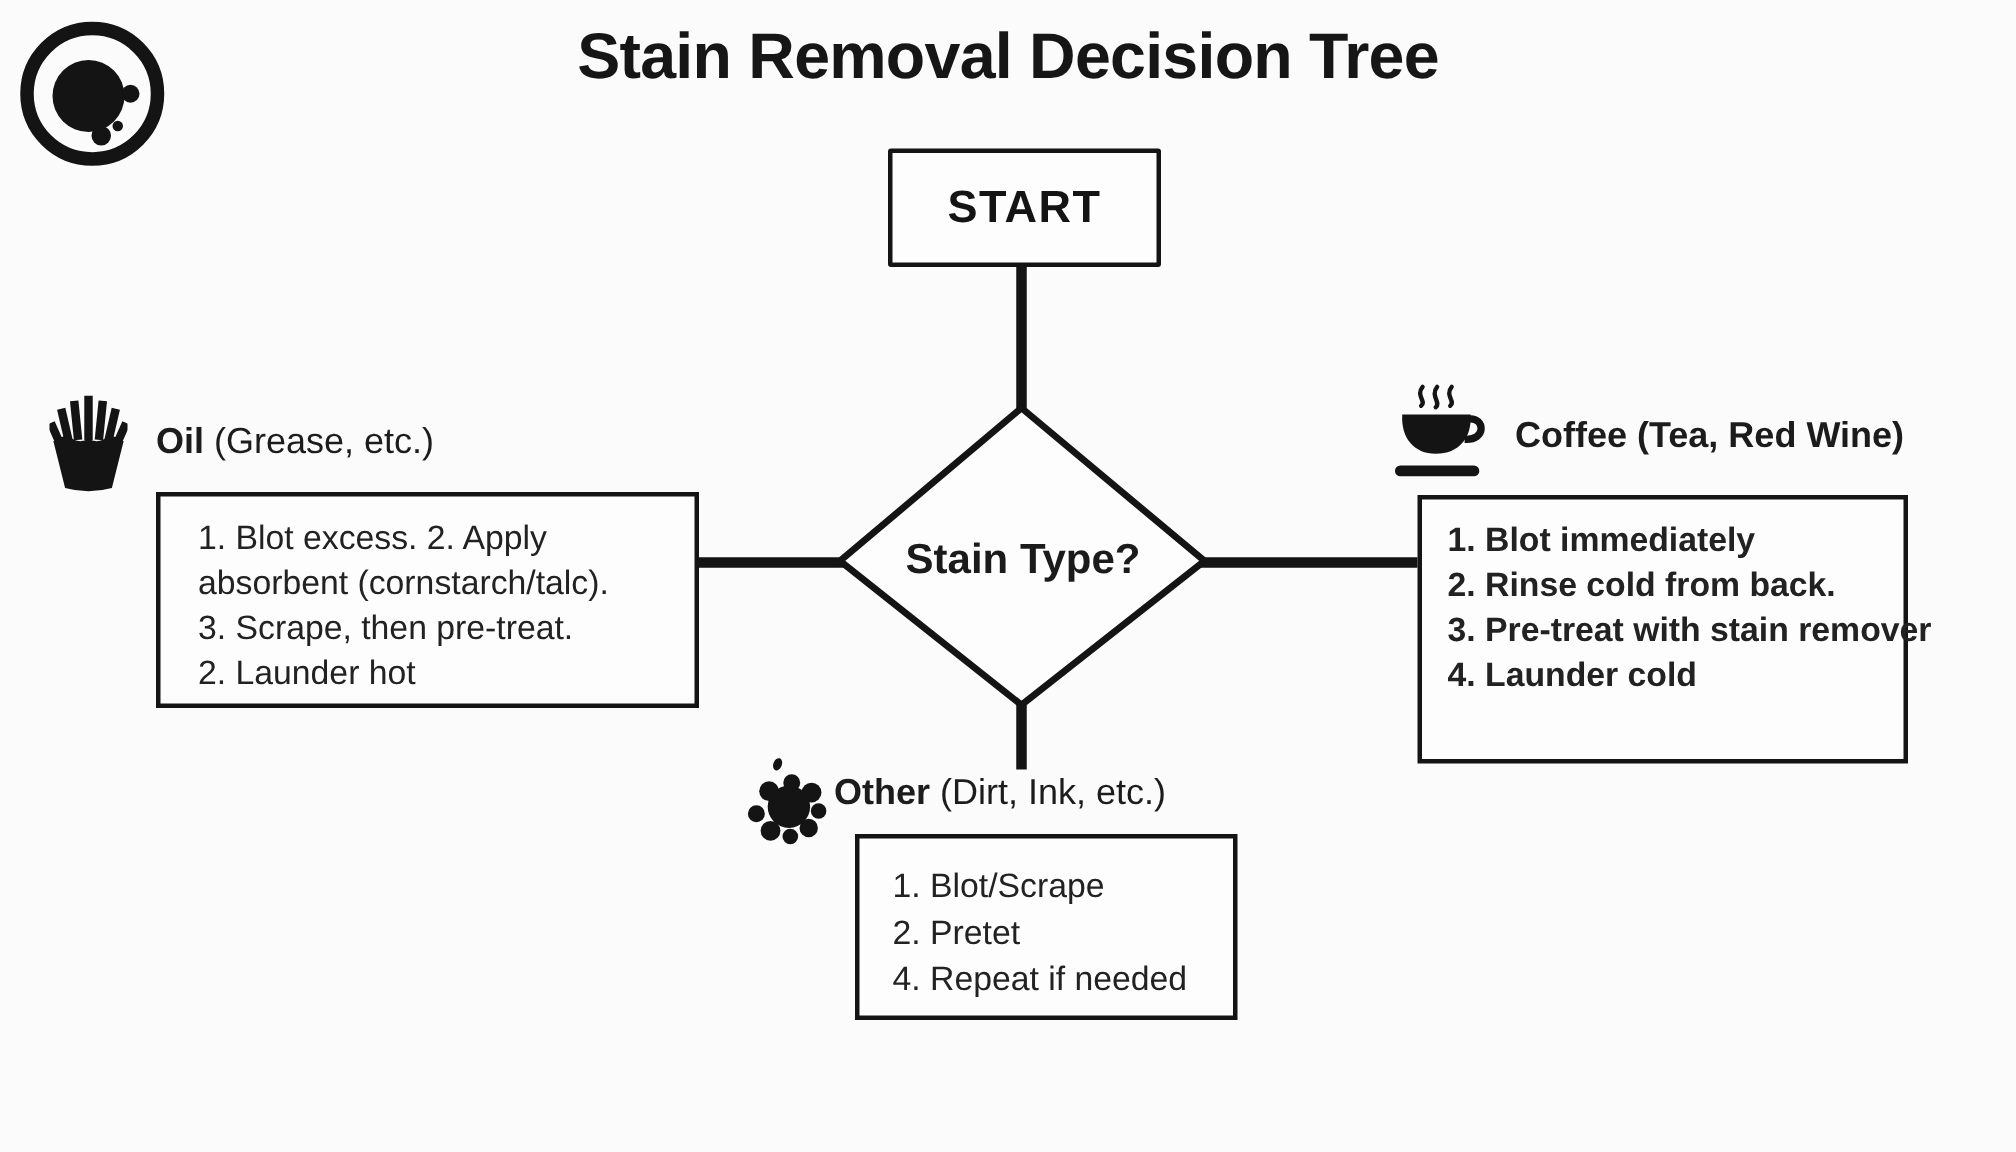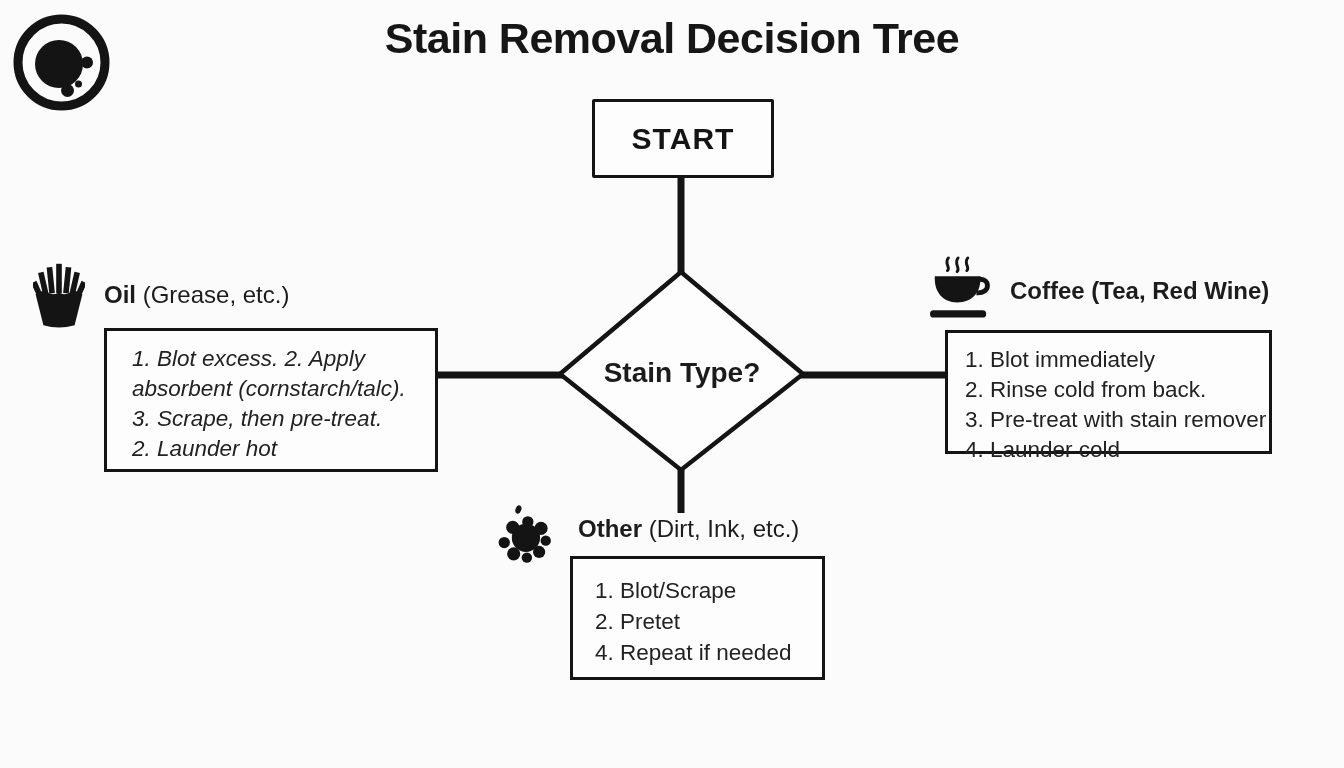--- a/index.html
+++ b/index.html
@@ -29,22 +29,22 @@
     position:absolute;font-size:24px;color:#1c1c1c;white-space:nowrap;
   }
   .branch-label .b{font-weight:800;}
   .branch-label .r{font-weight:400;}
   .steps-box{
     position:absolute;border:3px solid #141414;background:#fdfdfd;
     box-sizing:border-box;
     font-size:22.5px;line-height:30px;color:#222;
   }
   .steps-box .line{white-space:nowrap;}
-  #oil-box{left:104px;top:328px;width:334px;height:144px;padding:13px 8px 0 25px;font-style:italic;}
-  #coffee-box{left:945px;top:330px;width:327px;height:124px;padding:12px 6px 0 17px;}
+  #oil-box{left:104px;top:328px;width:362px;height:144px;padding:13px 8px 0 25px;}
+  #coffee-box{left:945px;top:330px;width:327px;height:179px;padding:12px 6px 0 17px;font-weight:bold;}
   #other-box{left:570px;top:556px;width:255px;height:124px;padding:16px 6px 0 22px;line-height:31px;}
   .icon{position:absolute;}
 </style>
 </head>
 <body>
 
 <div class="page">
 
   <svg class="layer" viewBox="0 0 1344 768">
 
@@ -124,21 +124,21 @@
       <circle cx="38" cy="21" r="6"></circle>
       <circle cx="52" cy="28" r="7"></circle>
       <circle cx="57" cy="41" r="5.5"></circle>
       <circle cx="50" cy="53" r="6.5"></circle>
       <circle cx="37" cy="59" r="5.5"></circle>
       <circle cx="23" cy="55" r="7"></circle>
       <circle cx="13" cy="43" r="6"></circle>
       <ellipse cx="28" cy="8" rx="3" ry="4.5" transform="rotate(20 28 8)"></ellipse>
     </g>
   </svg>
-  <div class="branch-label" style="left:578px;top:515px;text-align:center;">
+  <div class="branch-label" style="left:556px;top:515px;text-align:center;">
     <span class="b">Other</span><span class="r"> (Dirt, Ink, etc.)</span>
   </div>
   <div class="steps-box" id="other-box">
     <div class="line">1. Blot/Scrape</div>
     <div class="line">2. Pretet</div>
     <div class="line">4. Repeat if needed</div>
   </div>
 
 </div>
 

